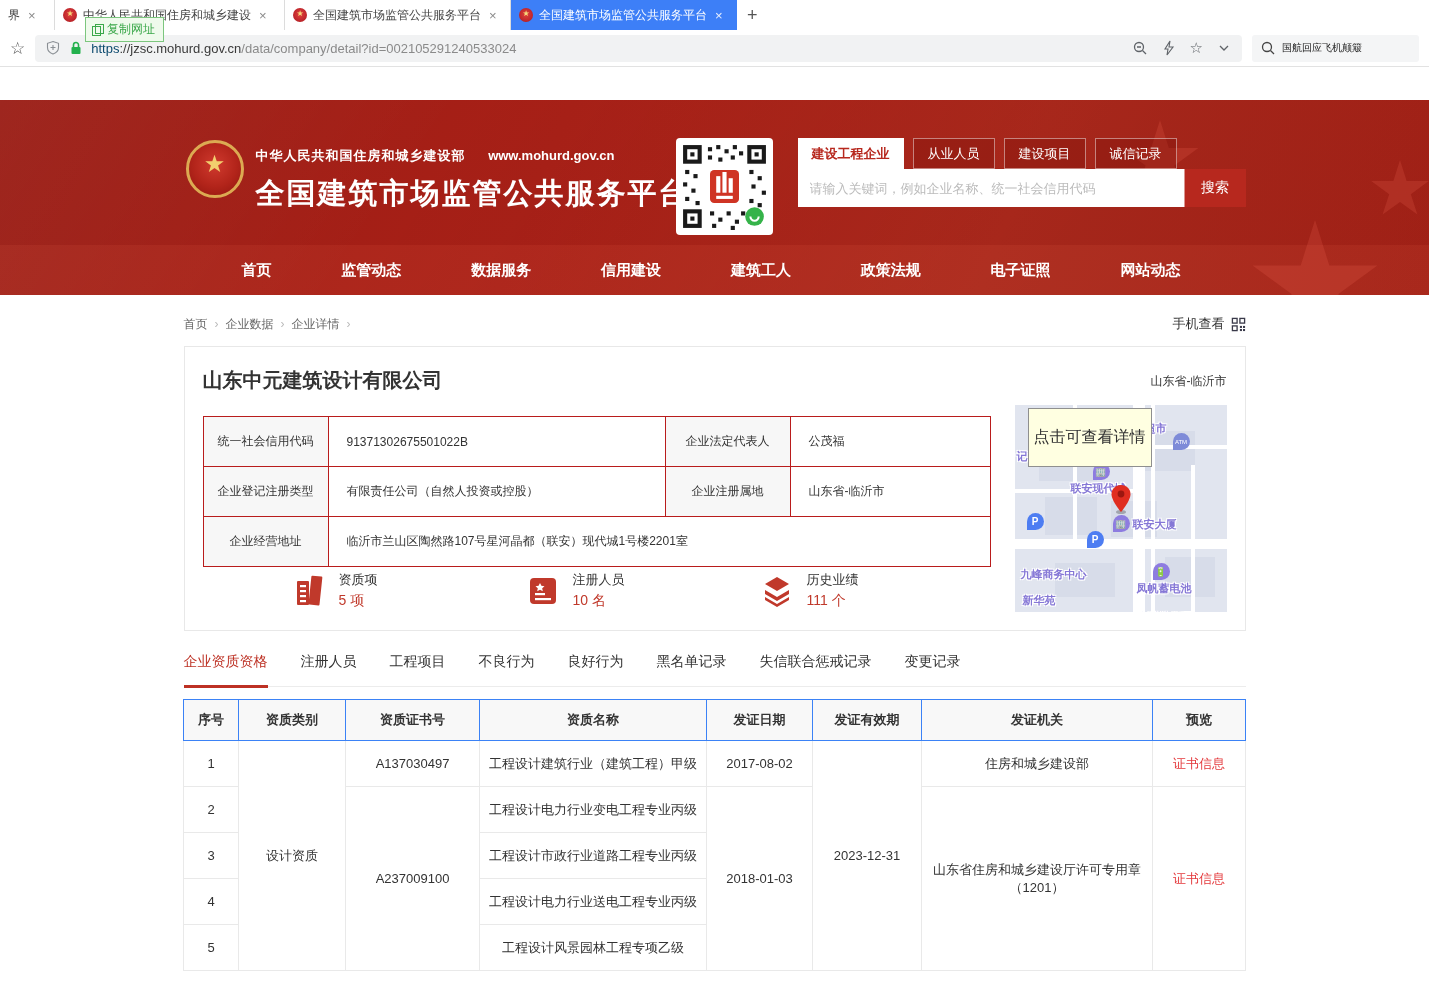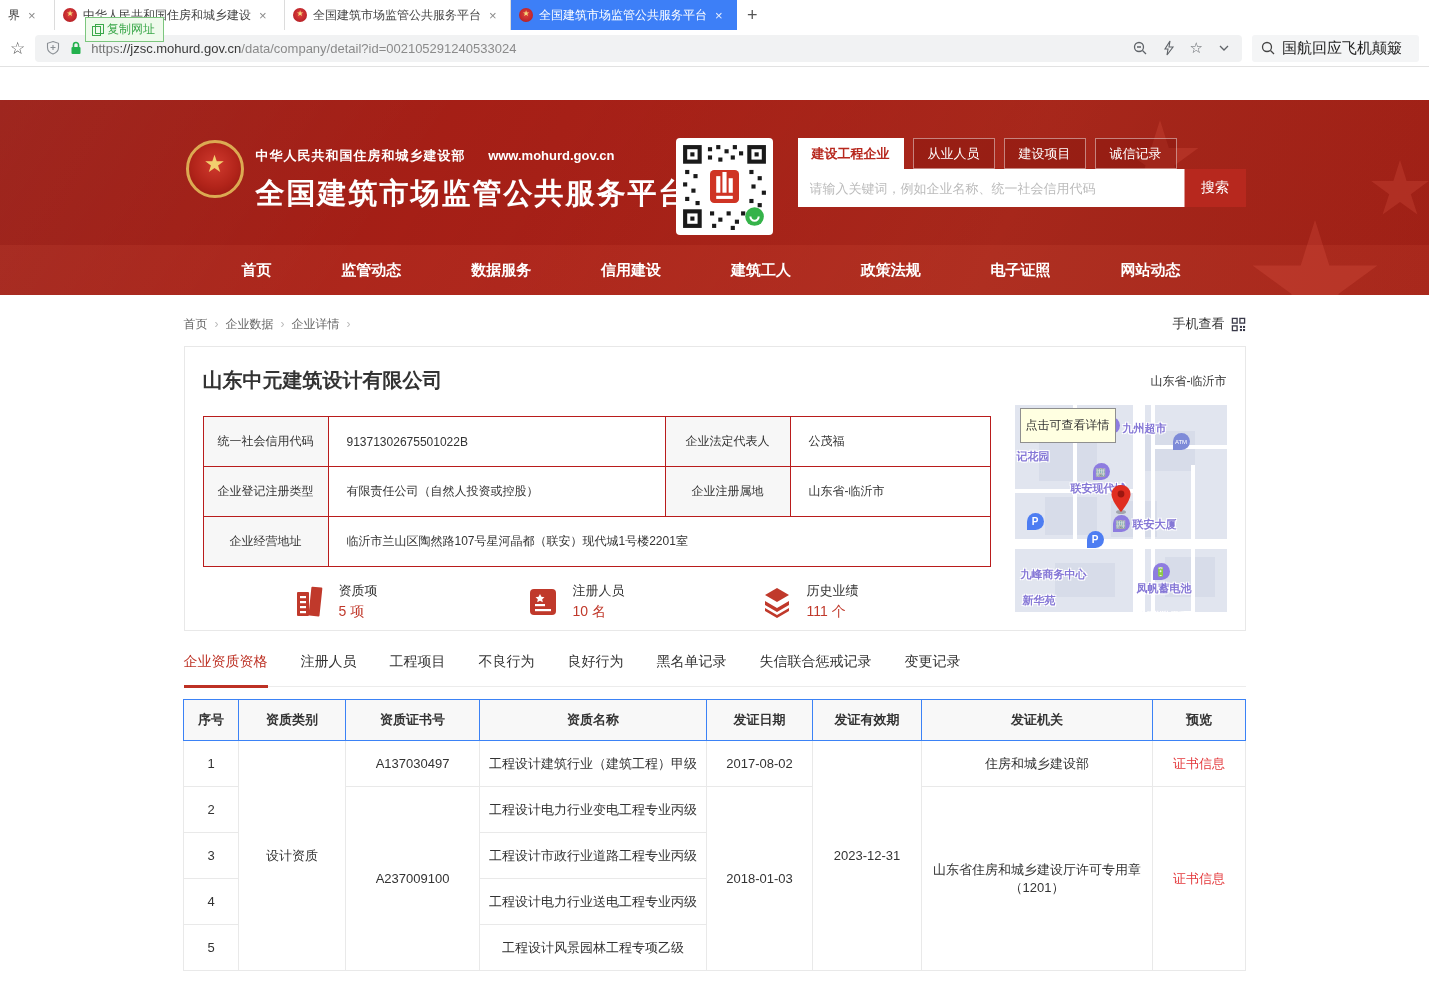--- a/index.html
+++ b/index.html
@@ -21,26 +21,26 @@
   .newtab { align-self:center; font-size:18px; color:#555; padding:0 10px; cursor:pointer; }
   .copy-tooltip { position:absolute; left:85px; top:17px; z-index:5; background:#effaec; border:1px solid #7cc67e;
     color:#3ba84a; font-size:12px; padding:3px 8px 3px 6px; display:flex; align-items:center; gap:5px; }
   .copy-ico { width:10px; height:11px; position:relative; display:inline-block; }
   .copy-ico::before { content:""; position:absolute; left:0; top:2px; width:7px; height:8px; border:1px solid #3ba84a; background:#effaec; }
   .copy-ico::after { content:""; position:absolute; left:3px; top:0; width:7px; height:8px; border:1px solid #3ba84a; }
 
   .toolbar { height:37px; border-bottom:1px solid #e2e2e2; display:flex; align-items:center; padding:0 10px; gap:10px; }
   .bm-star { font-size:17px; color:#555; cursor:pointer; }
   .urlbar { flex:1 1 auto; height:27px; background:#f1f2f3; border-radius:4px; display:flex; align-items:center; padding:0 10px; gap:7px; font-size:13px; }
-  .url-scheme { color:#737373; }
+  .url-scheme { color:#0c4a6e; }
   .url-host { color:#3a3a3a; }
   .url-path { color:#8a8a8a; white-space:nowrap; overflow:hidden; }
   .urlbar .right-icons { margin-left:auto; display:flex; align-items:center; gap:13px; color:#5f6368; }
   .tb-ico { width:16px; height:16px; cursor:pointer; }
-  .newsbox { flex:0 0 167px; height:27px; background:#f4f5f6; border-radius:3px; display:flex; align-items:center; gap:6px; padding:0 8px; font-size:15px; color:#222; cursor:pointer; }
+  .newsbox { flex:0 0 167px; height:27px; background:#f4f5f6; border-radius:3px; display:flex; align-items:center; gap:6px; padding:0 8px; font-size:10px; color:#222; cursor:pointer; }
 
   
   .redzone { margin-top:33px; height:195px; position:relative; overflow:hidden;
     background:linear-gradient(112deg,#991b13 0%,#a82017 38%,#b32a1d 70%,#ad2318 100%); }
   .star-dec { position:absolute; background:rgba(255,105,85,.22);
     clip-path:polygon(50% 0%,61% 35%,98% 35%,68% 57%,79% 91%,50% 70%,21% 91%,32% 57%,2% 35%,39% 35%); }
   .sheen { position:absolute; left:0; top:0; right:0; bottom:0;
     background:linear-gradient(125deg,rgba(255,255,255,.05) 0%,rgba(255,255,255,0) 30%,rgba(0,0,0,.08) 75%); pointer-events:none; }
   .hdr-inner { width:1062px; margin:0 auto; height:145px; position:relative; }
   .emblem { position:absolute; left:2px; top:40px; width:58px; height:58px; border-radius:50%;
@@ -74,38 +74,38 @@
   .crumb-right { margin-left:auto; display:flex; align-items:center; gap:6px; color:#333; font-size:13px; cursor:pointer; }
 
   
   .card { width:1062px; margin:13px auto 0; border:1px solid #e8e8e8; position:relative; padding:20px 18px 14px; height:285px; }
   .c-name { font-size:20px; font-weight:bold; color:#333; }
   .c-region { position:absolute; right:18px; top:26px; font-size:12px; color:#333; }
   table.info { border-collapse:collapse; margin-top:22px; width:788px; font-size:12px; }
   table.info td { border:1px solid #b91c1c; height:50px; }
   td.lbl { background:#f7f7f7; text-align:center; color:#333; width:125px; }
   td.val { padding-left:18px; color:#333; }
-  .stats { display:flex; margin-top:15px; padding-left:88px; width:790px; }
+  .stats { display:flex; margin-top:4px; padding-left:88px; width:790px; }
   .stat { width:262px; display:flex; align-items:center; gap:12px; }
   .stat .txt { display:flex; flex-direction:column; gap:3px; }
   .stat .s-lbl { font-size:13px; color:#333; }
   .stat .s-val { font-size:14px; color:#c0392b; }
 
   
   .map { position:absolute; right:18px; top:58px; width:212px; height:207px; background:#e1e5ef; overflow:hidden; cursor:pointer; }
   .road { position:absolute; background:#fff; }
   .blk { position:absolute; background:#d7dce9; }
   .map-lbl { position:absolute; color:#8577d6; font-size:11px; font-weight:bold; white-space:nowrap;
     text-shadow:1px 1px 0 #fff,-1px -1px 0 #fff,1px -1px 0 #fff,-1px 1px 0 #fff; }
   .poi { position:absolute; width:17px; height:17px; border-radius:50% 50% 50% 0; background:#8d7ce0; color:#fff;
     font-size:9px; display:flex; align-items:center; justify-content:center; transform:rotate(0deg); }
   .pmark { position:absolute; width:17px; height:17px; border-radius:50% 50% 50% 0; background:#4d7df2; color:#fff;
     font-size:10px; font-weight:bold; display:flex; align-items:center; justify-content:center; }
   .pin { position:absolute; left:95px; top:80px; }
-  .map-tip { position:absolute; left:5px; top:3px; background:#ffffe1; border:1px solid #8f8f8f; font-size:12px; color:#333; padding:8px 5px; }
+  .map-tip { position:absolute; left:13px; top:3px; background:#ffffe1; border:1px solid #8f8f8f; font-size:16px; color:#333; padding:18px 5px; }
 
   
   .dtabs { width:1062px; margin:22px auto 0; display:flex; gap:33px; border-bottom:1px solid #ececec; height:34px; font-size:14px; }
   .dtab { color:#333; cursor:pointer; padding-bottom:12px; white-space:nowrap; }
   .dtab.active { color:#bd3124; border-bottom:3px solid #bd3124; margin-bottom:-2px; }
 
   
   table.qual { width:1062px; margin:12px auto 0; border-collapse:collapse; font-size:13px; table-layout:fixed; }
   table.qual th { background:#f8f8f8; border:1px solid #3b82f6; height:41px; font-weight:bold; color:#333; }
   table.qual td { border:1px solid #e9e9e9; height:46px; text-align:center; color:#333; vertical-align:middle; padding:4px; }

